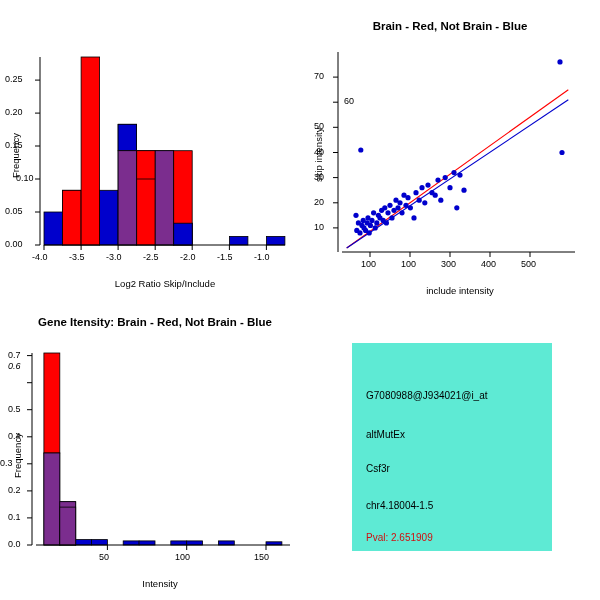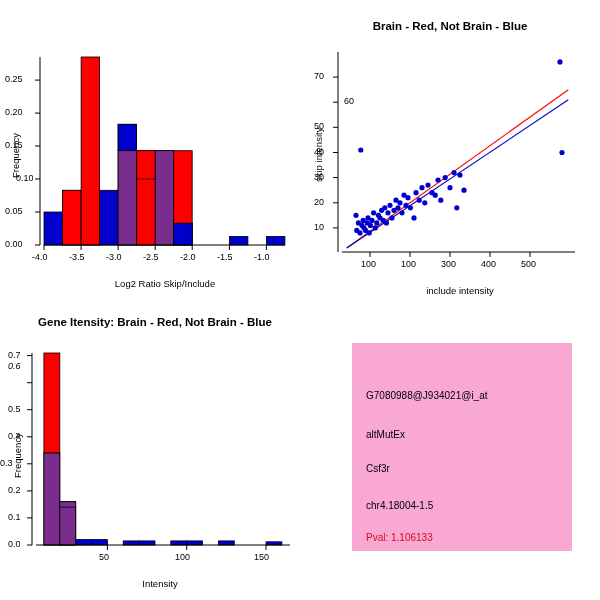--- a/index.html
+++ b/index.html
@@ -49,22 +49,21 @@
   }
   svg { display: block; overflow: visible; }
 
   
   #info-box {
     position: absolute;
     left: 352px;
     top: 343px;
     width: 200px;
     height: 208px;
-    background: #f9a8d4;
-    padding-left: 20px;
+    background: #5eead4;
   }
   .info-line {
     position: absolute;
     left: 14px;
     font-size: 10px;
     color: #000;
     white-space: nowrap;
   }
   .info-pval { color: #d01010; }
 </style>
@@ -299,14 +298,14 @@
     <div class="axis-label" style="position:absolute; left:30px; top:278px; width:260px;">Intensity</div>
     <span class="ylabel-rot" style="left:12px; top:178px;">Frequency</span>
   </div>
 </div>
 
 <div id="info-box">
   <span class="info-line" style="top:47px;">G7080988@J934021@i_at</span>
   <span class="info-line" style="top:86px;">altMutEx</span>
   <span class="info-line" style="top:120px;">Csf3r</span>
   <span class="info-line" style="top:157px;">chr4.18004-1.5</span>
-  <span class="info-line info-pval" style="top:189px;">Pval: 1.106133</span>
+  <span class="info-line info-pval" style="top:189px;">Pval: 2.651909</span>
 </div>
 
 </body></html>

